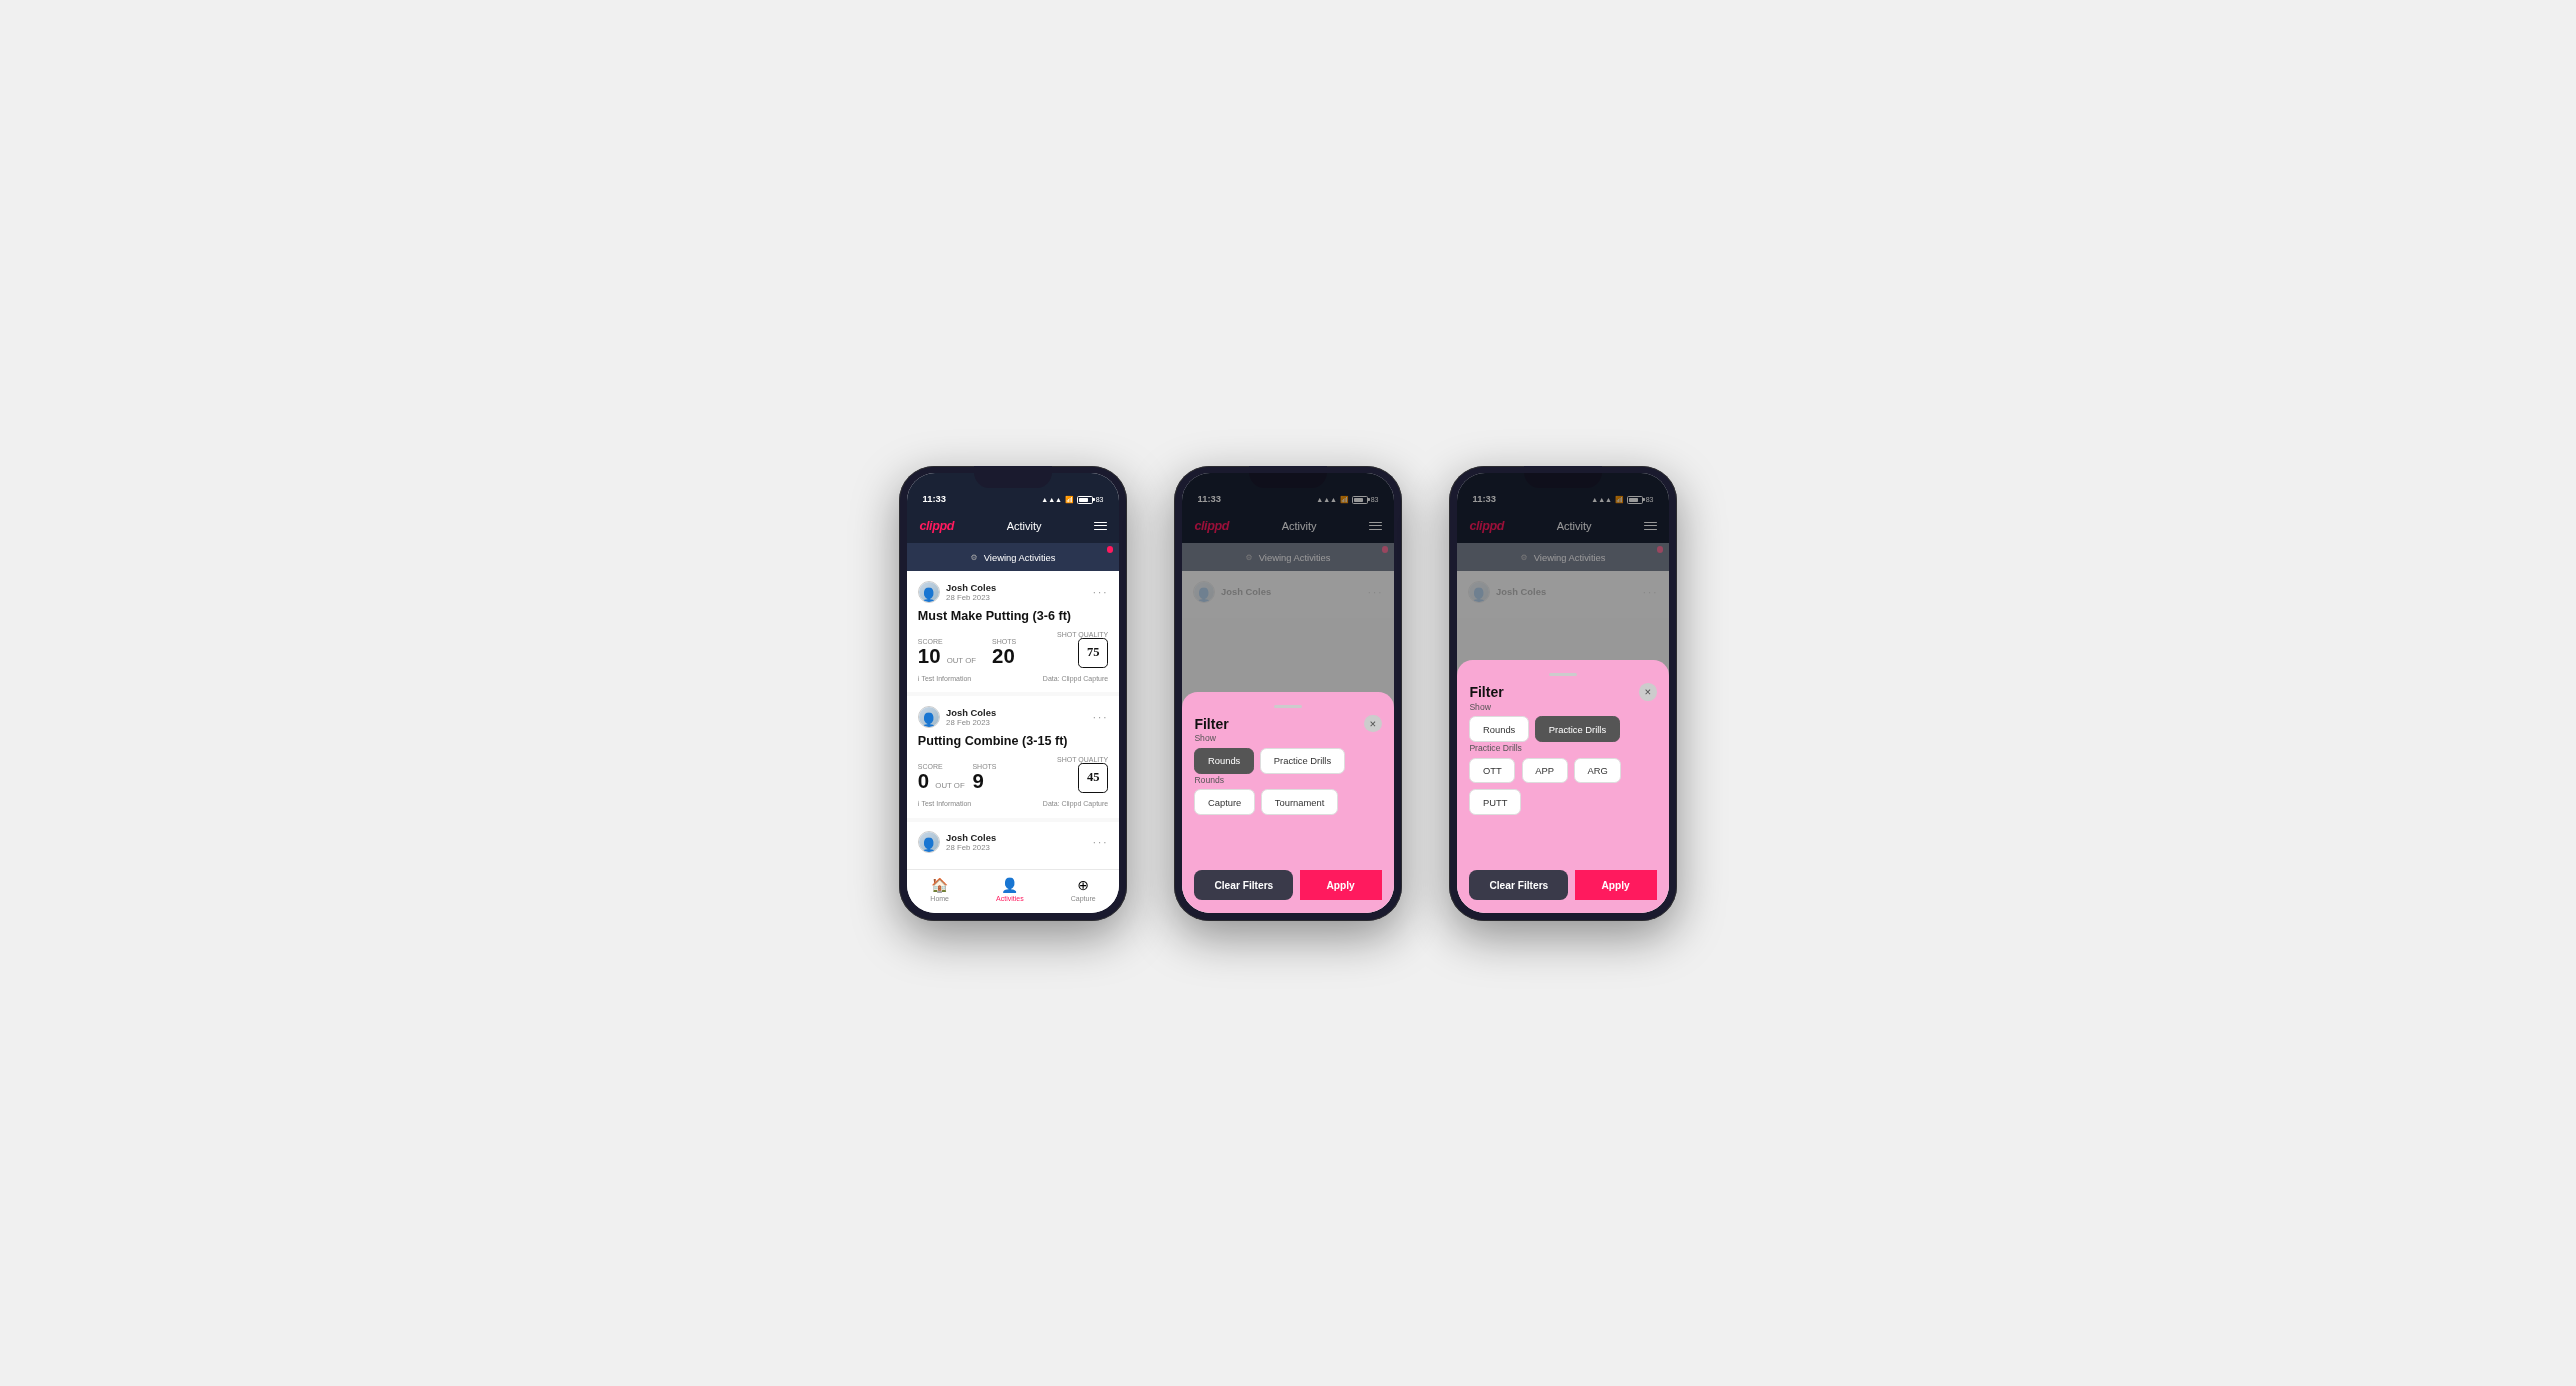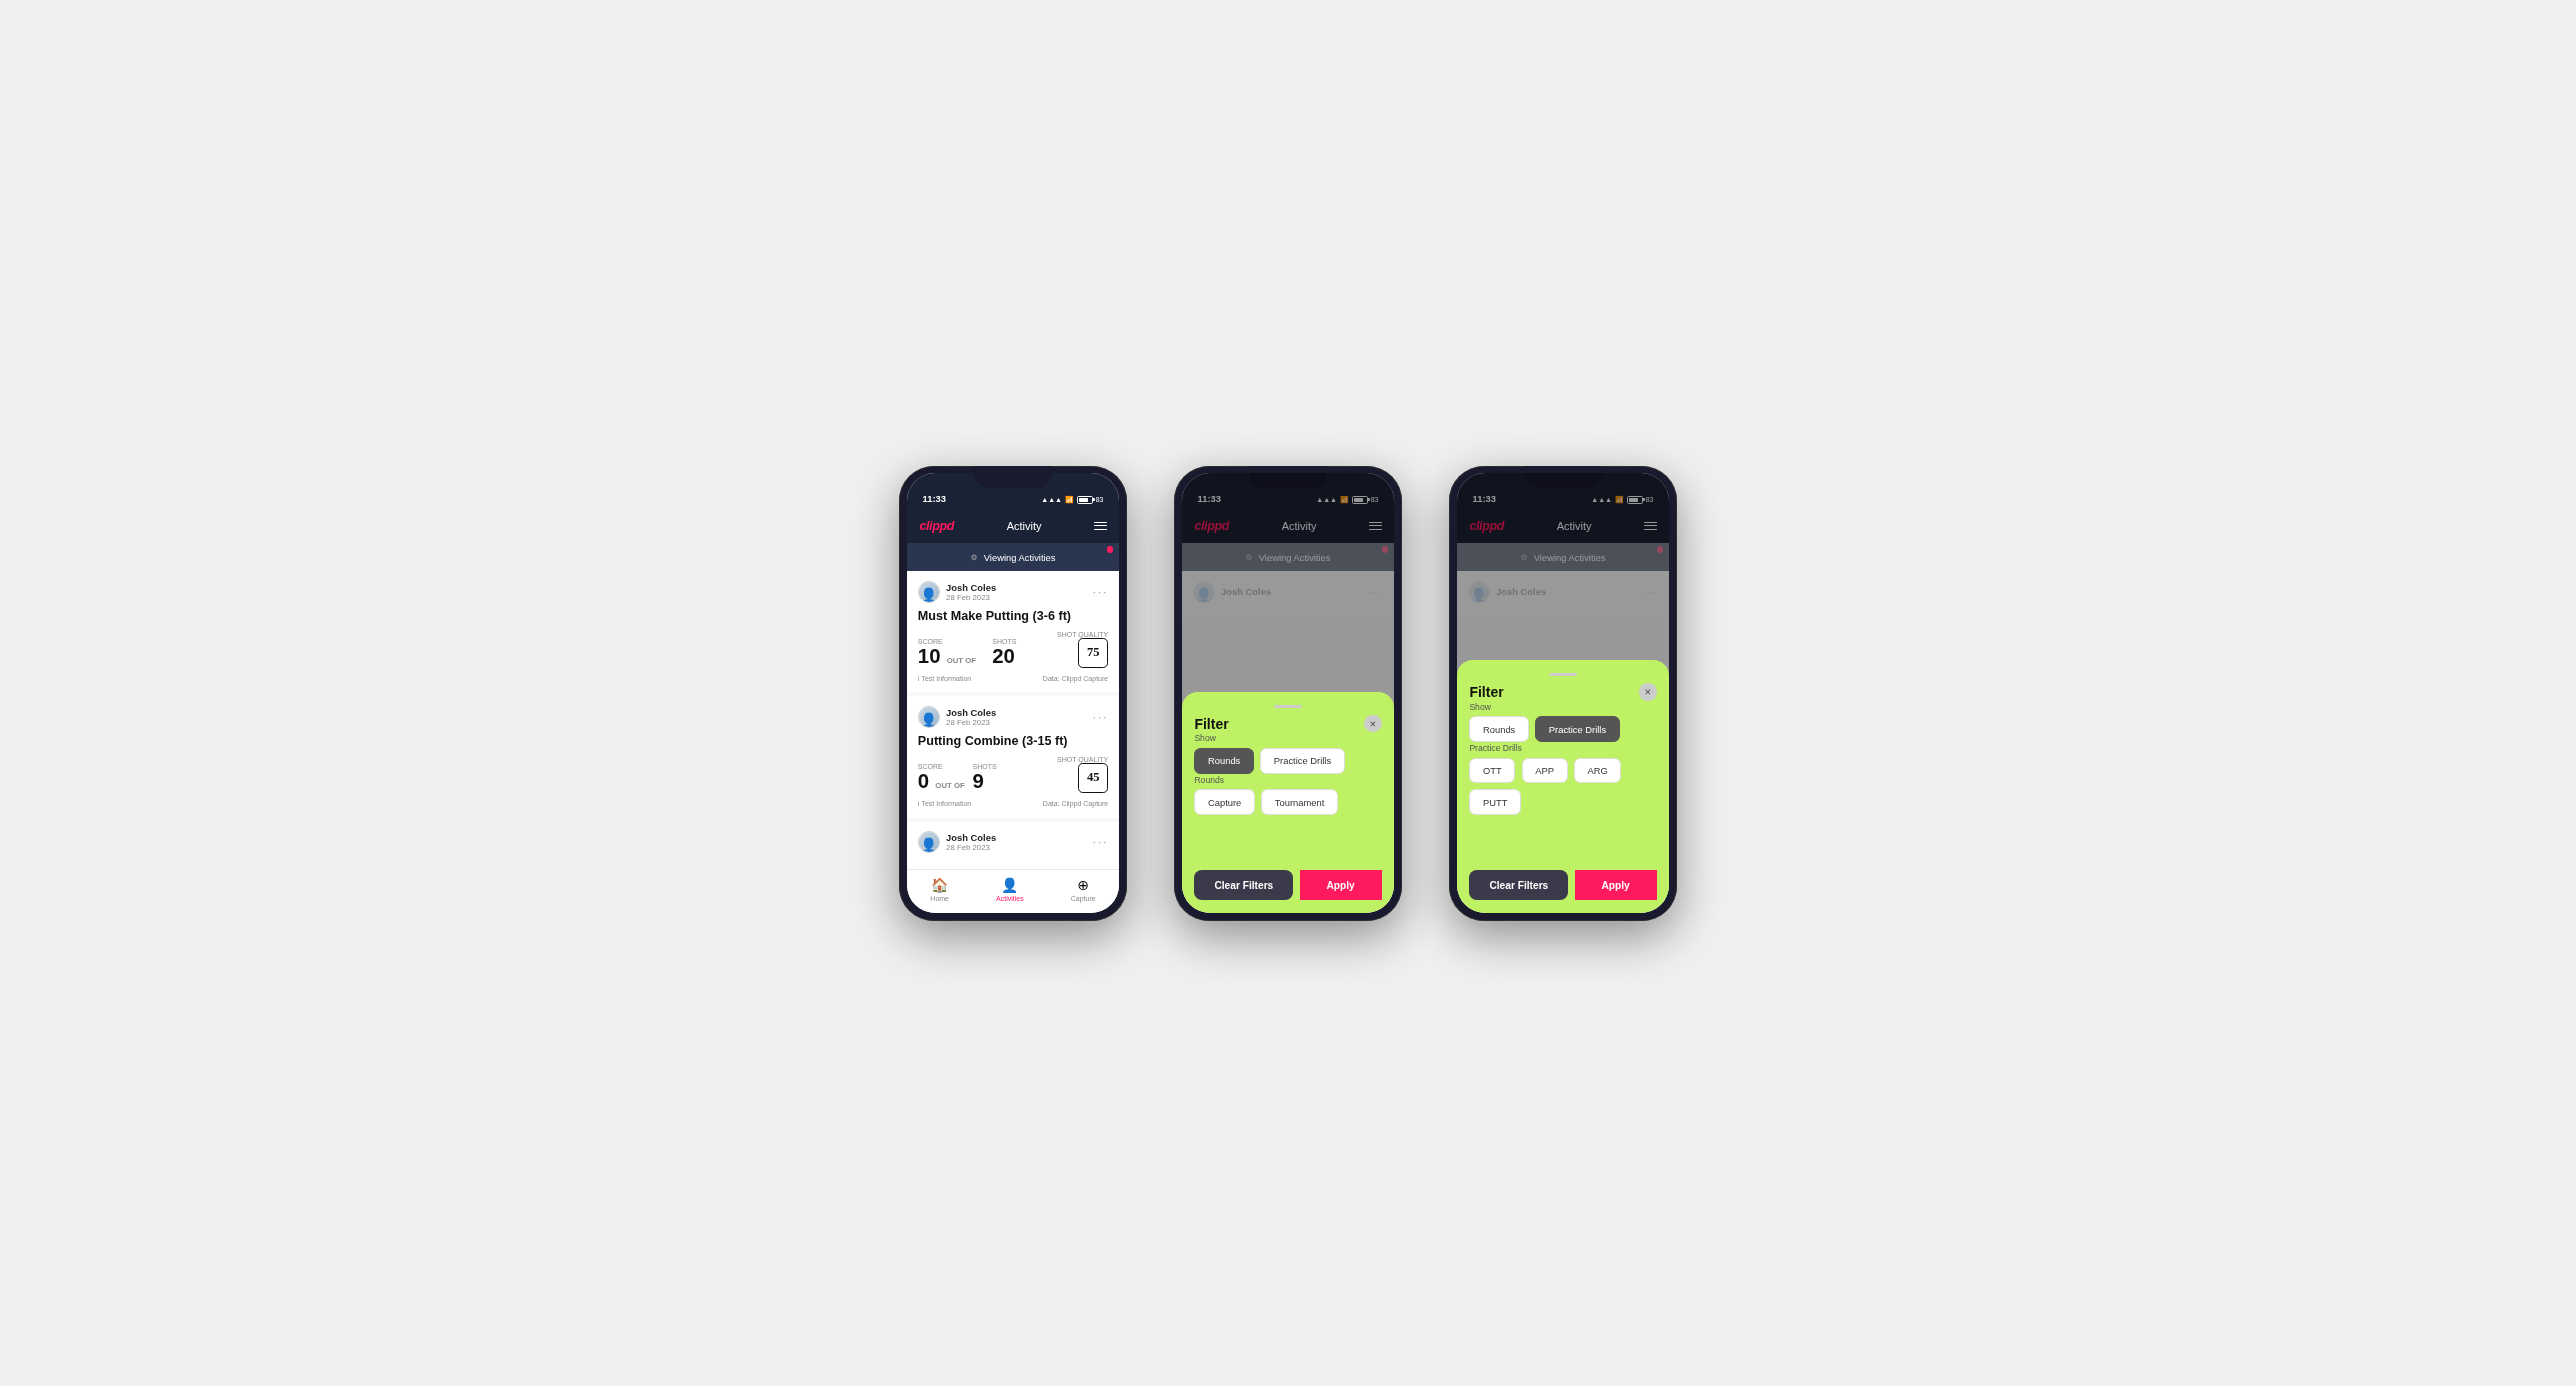--- a/index.html
+++ b/index.html
@@ -253,21 +253,21 @@
       text-transform: uppercase;
     }
     .stat-number {
       font-size: 20.4px;
       font-weight: 700;
       color: #111;
     }
     .out-of {
       font-size: 7.8px;
       color: #888;
-      font-weight: 700;
+      font-weight: 400;
       margin: 0 3.1px;
     }
     .shot-quality-badge {
       width: 30px;
       height: 30px;
       border: 1.6px solid #111;
       border-radius: 4.7px;
       display: flex;
       align-items: center;
       justify-content: center;
@@ -335,21 +335,21 @@
       left: 0;
       right: 0;
       top: 0;
       background: rgba(0,0,0,0.4);
       z-index: 200;
       display: flex;
       flex-direction: column;
     }
     .filter-modal {
       margin-top: auto;
-      background: #bef264;
+      background: #f9a8d4;
       border-radius: 15.7px 15.7px 0 0;
       padding: 12.6px;
       display: flex;
       flex-direction: column;
       gap: 1px;
     }
     .modal-handle {
       width: 28px;
       height: 3.1px;
       background: #ccc;

